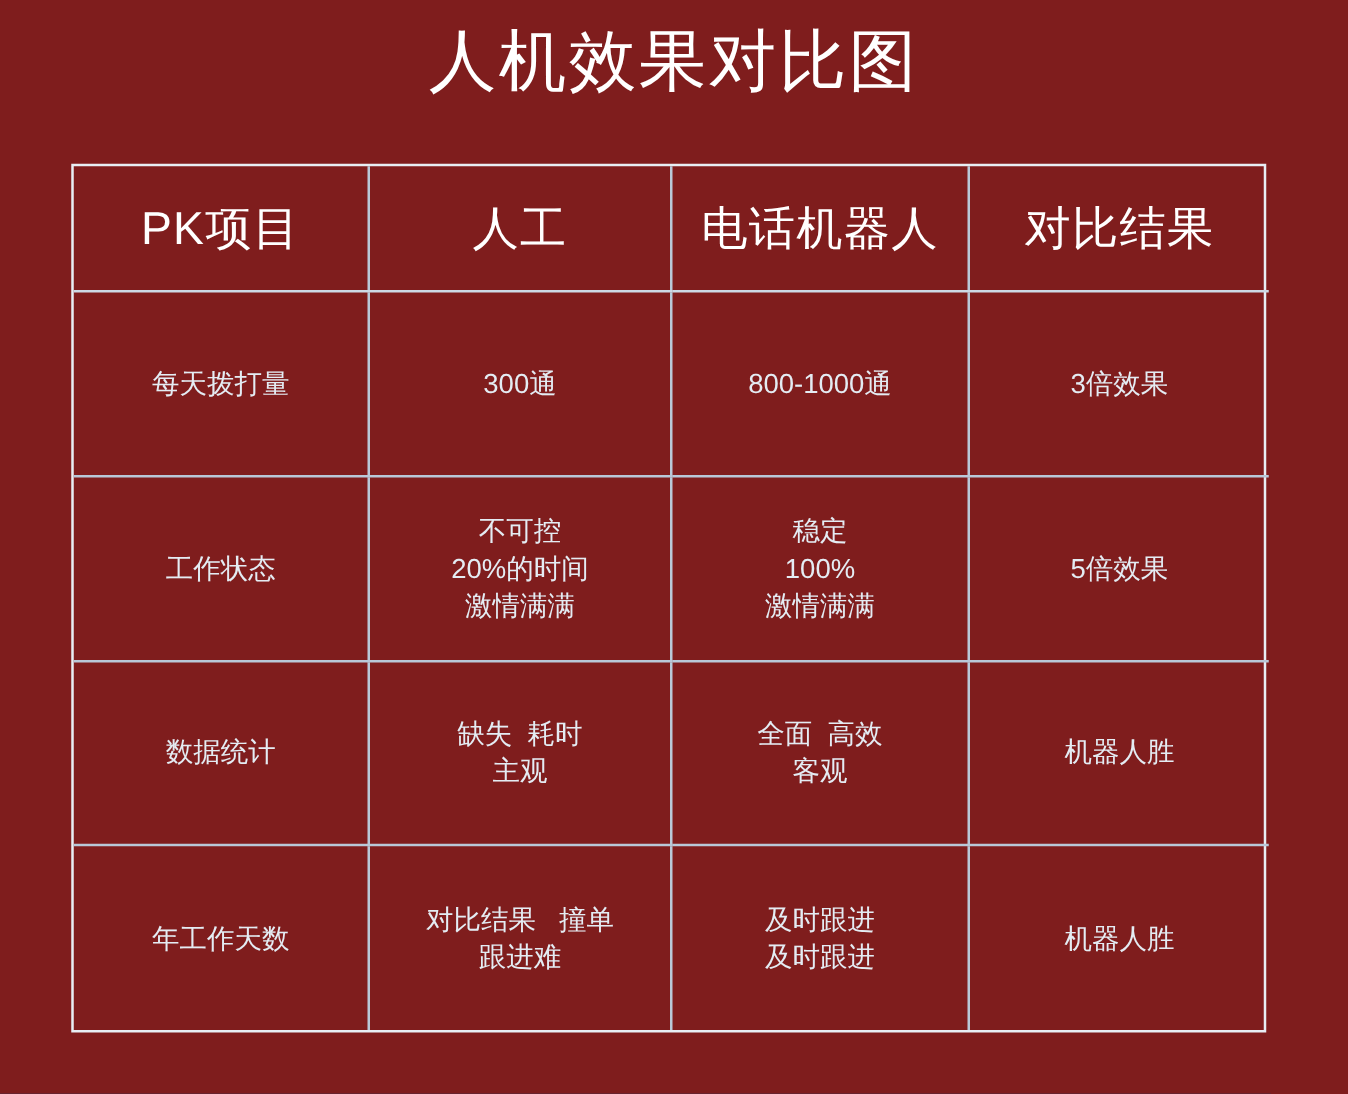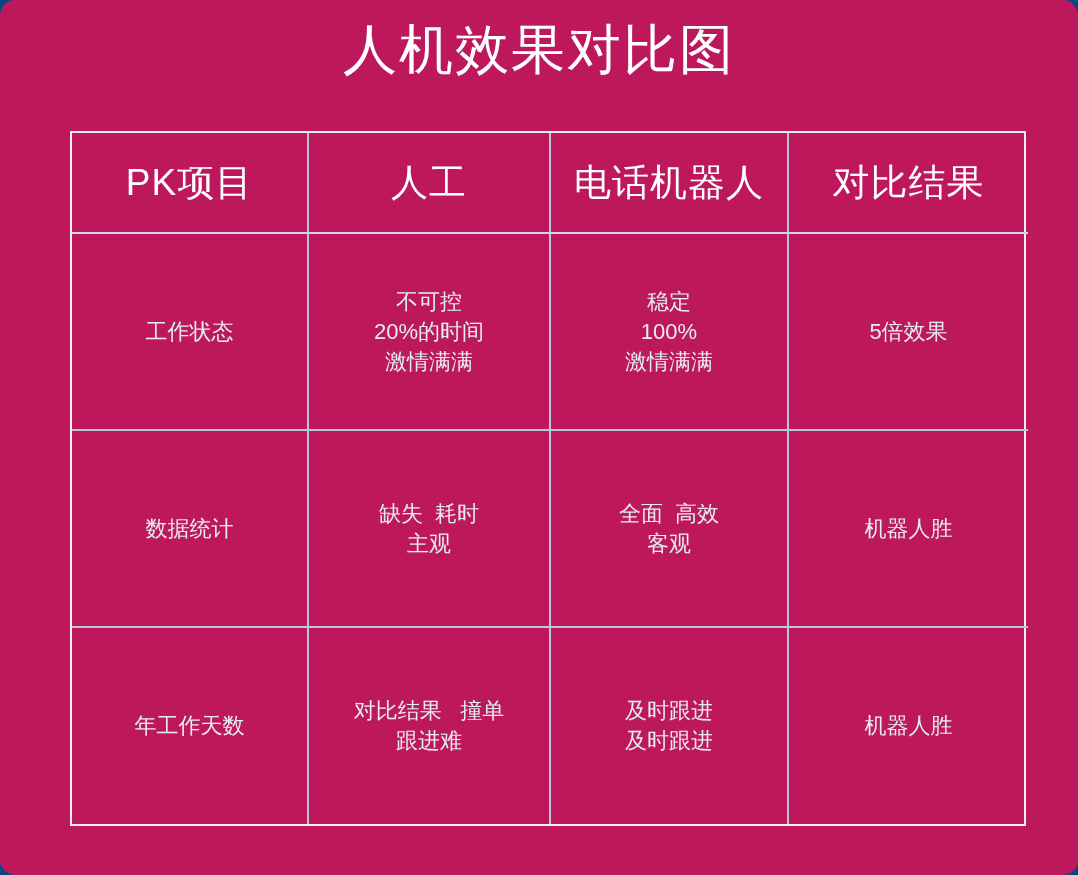--- a/index.html
+++ b/index.html
@@ -10,39 +10,38 @@
     width: 1078px;
     height: 875px;
     background: #02497f;
     font-family: "Liberation Sans", "DejaVu Sans", sans-serif;
     overflow: hidden;
     position: relative;
   }
   .page {
     position: absolute;
     inset: 0;
-    background: #be185d;
-    border-radius: 15px;
+    background: #7f1d1d;
   }
   .title {
     position: absolute;
     top: 14px;
     left: 0;
     width: 1078px;
     text-align: center;
     color: #ffffff;
     font-size: 54px;
     line-height: 70px;
     letter-spacing: 2px;
     font-weight: 400;
     white-space: nowrap;
   }
   .table-wrap {
     position: absolute;
-    left: 70px;
+    left: 57px;
     top: 131px;
     width: 956px;
     height: 695px;
     border: 2px solid #e8eef4;
     box-sizing: border-box;
   }
   table.cmp {
     width: 100%;
     height: 100%;
     border-collapse: collapse;
@@ -109,20 +108,34 @@
         <tr>
           <th>PK项目</th>
           <th>人工</th>
           <th>电话机器人</th>
           <th>对比结果</th>
         </tr>
       </thead>
       <tbody id="tbody">
           <tr>
             <td>
+              <span class="cellline">每天拨打量</span>
+            </td>
+            <td>
+              <span class="cellline">300通</span>
+            </td>
+            <td>
+              <span class="cellline">800-1000通</span>
+            </td>
+            <td>
+              <span class="cellline">3倍效果</span>
+            </td>
+          </tr>
+          <tr>
+            <td>
               <span class="cellline">工作状态</span>
             </td>
             <td>
               <span class="cellline">不可控</span>
               <span class="cellline">20%的时间</span>
               <span class="cellline">激情满满</span>
             </td>
             <td>
               <span class="cellline">稳定</span>
               <span class="cellline">100%</span>

